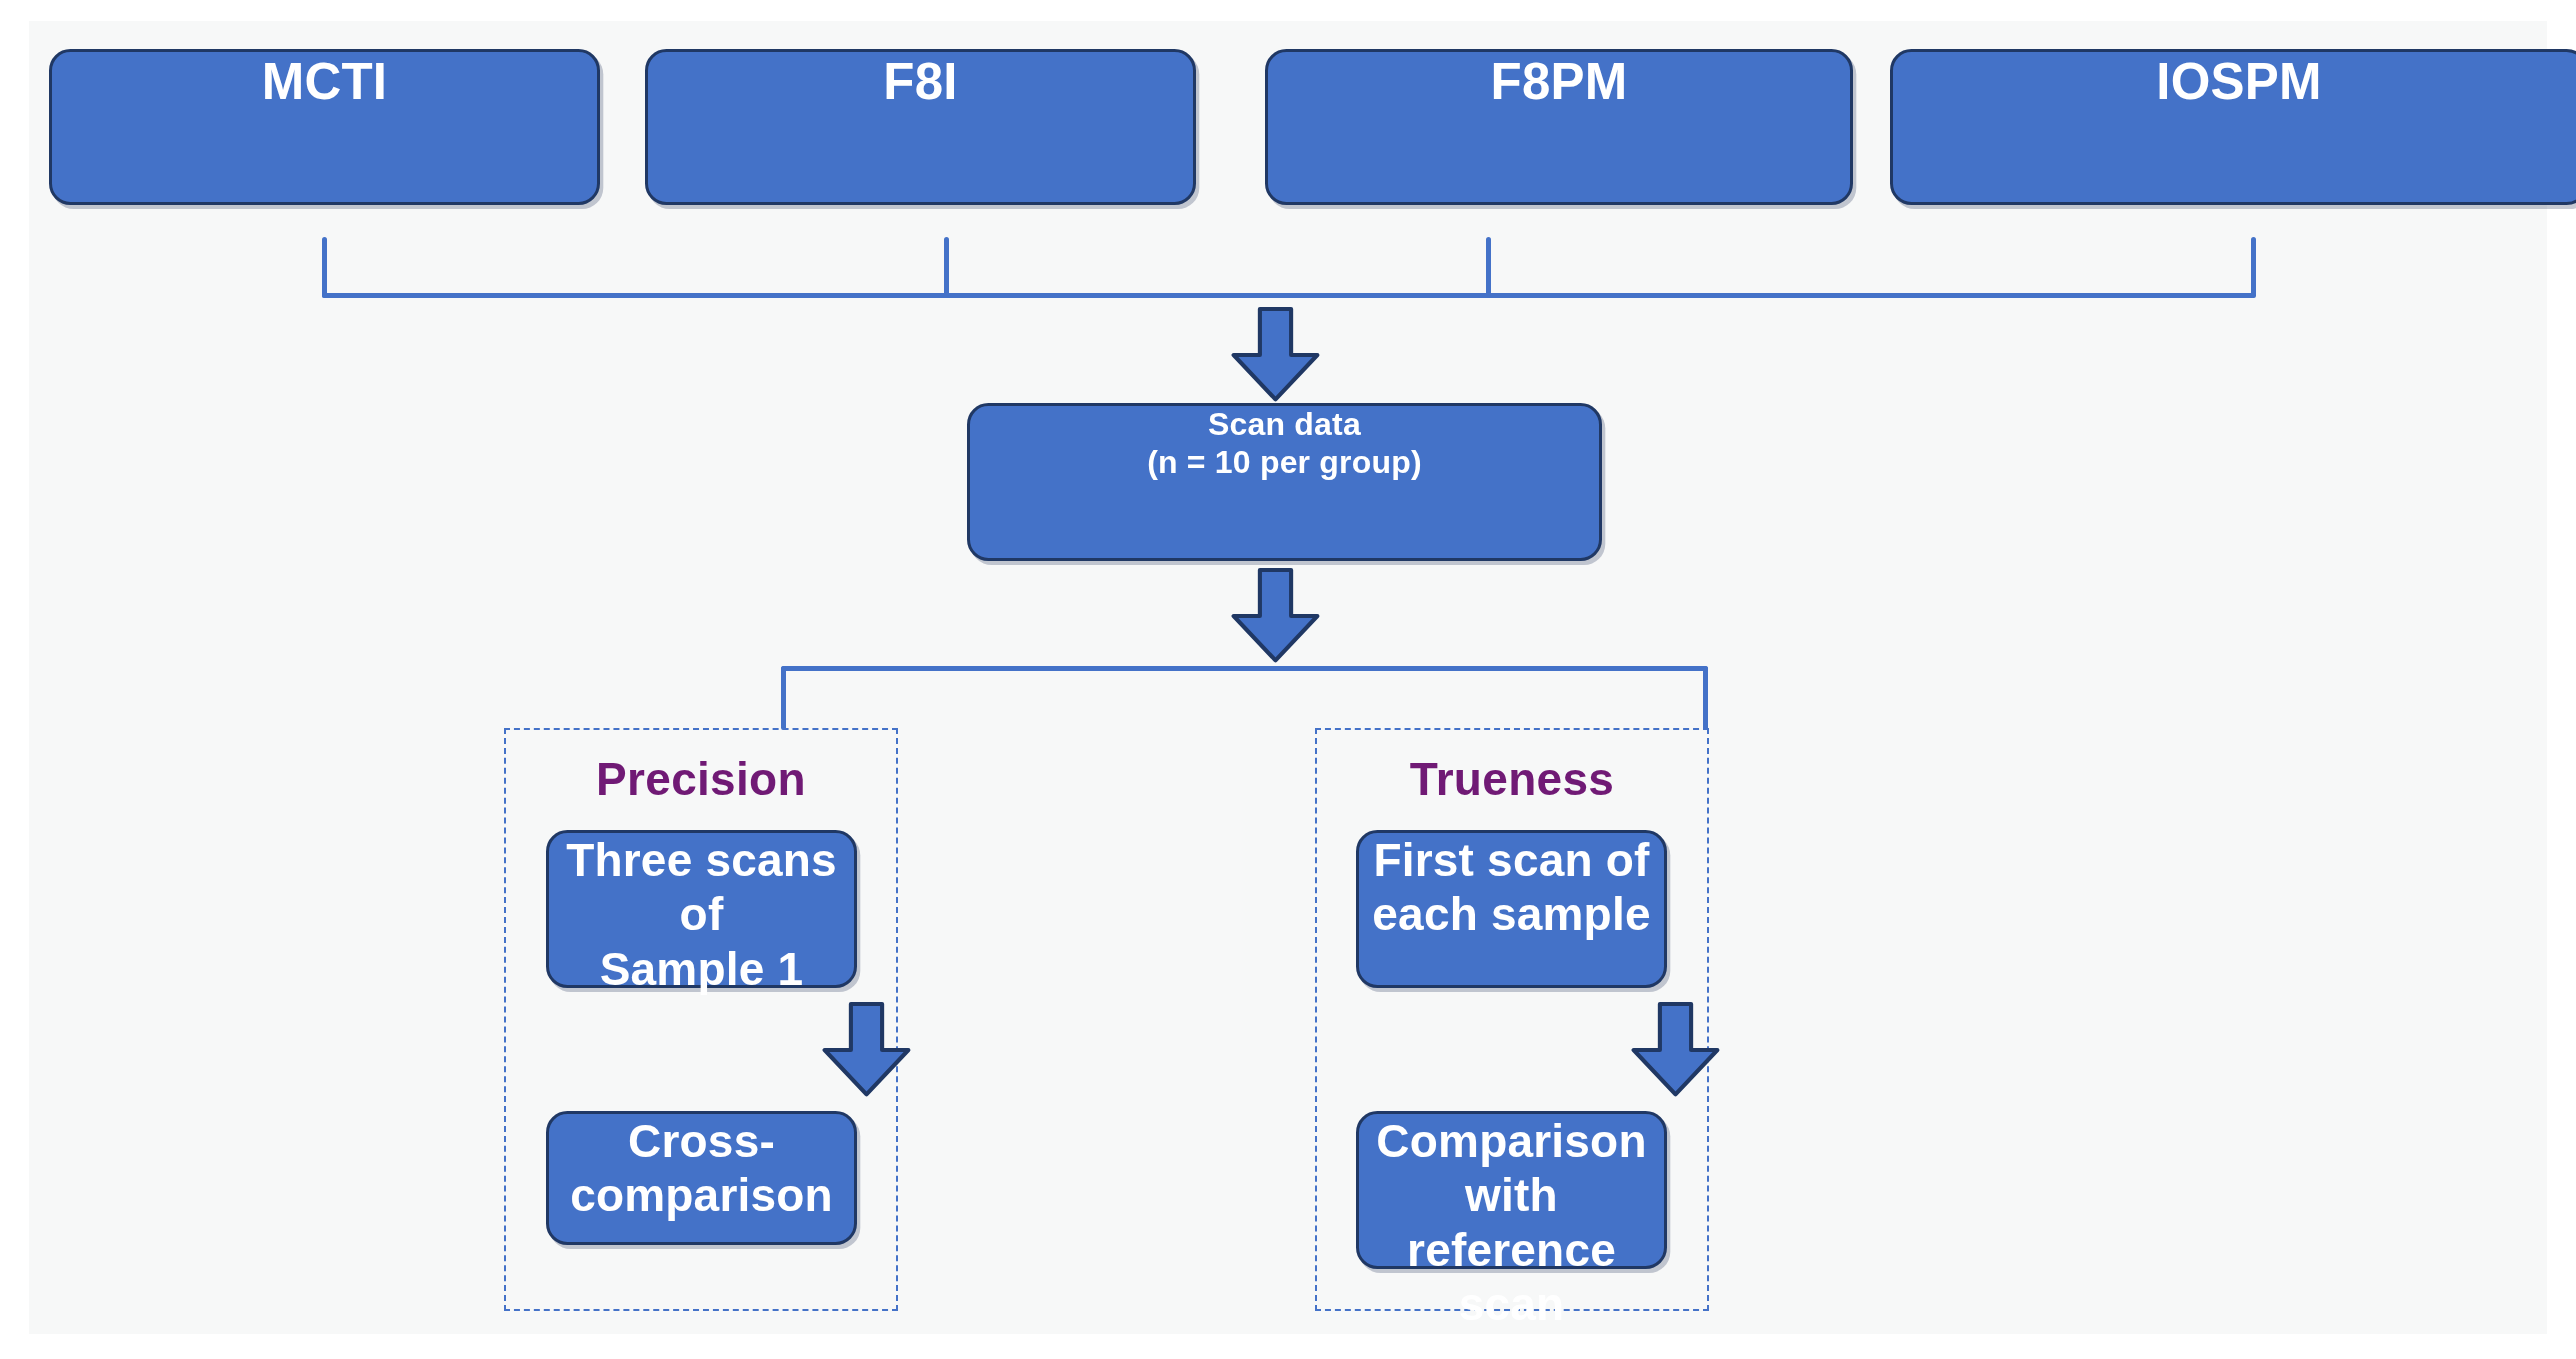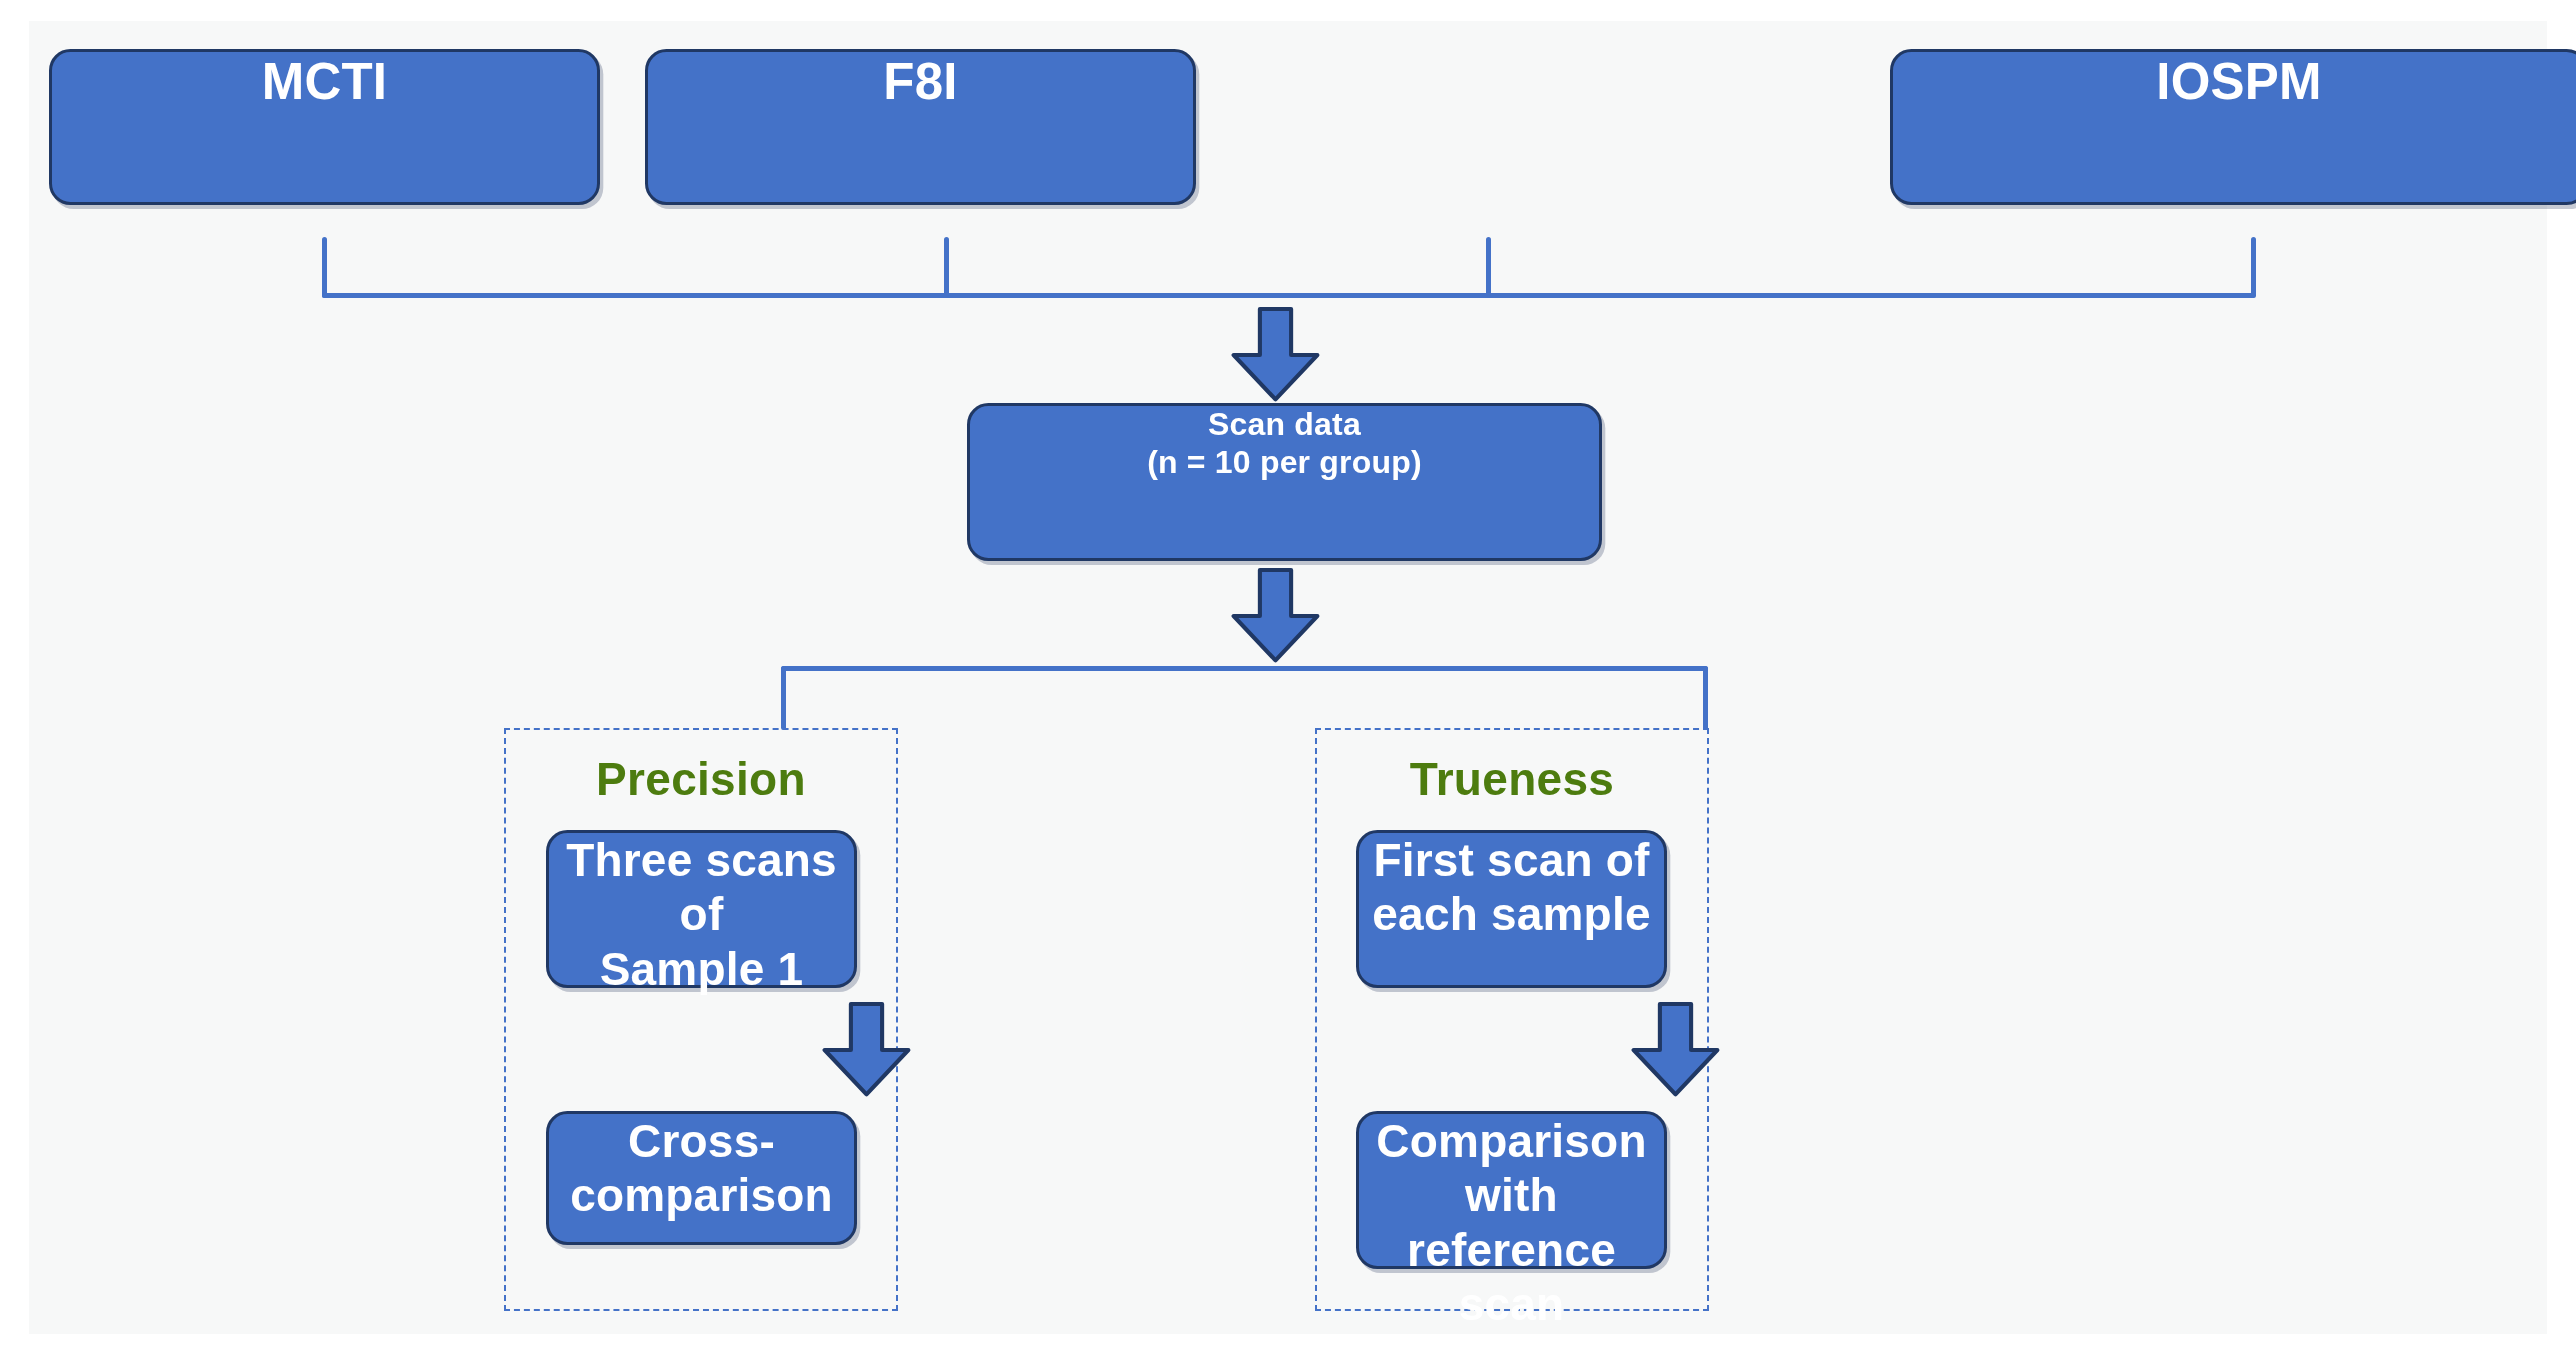--- a/index.html
+++ b/index.html
@@ -22,21 +22,21 @@
   .node .txt{display:block;white-space:pre-line;padding:0 11.5px;}
 
   .top-node{height:156px;font-size:51px;}
   .mid-node{font-size:32px;}
   .leaf-node{font-size:46px;}
 
   
   .group{position:absolute;box-sizing:border-box;
          border:2.5px dashed #4472c8;background:transparent;}
   .group-title{position:absolute;width:100%;text-align:center;
-               color:#4d7c0f;font-weight:bold;font-size:46px;letter-spacing:0.3px;}
+               color:#701a75;font-weight:bold;font-size:46px;letter-spacing:0.3px;}
 
   
   .ln{position:absolute;background:#4472c8;}
   .ln-h{height:5px;border-radius:2.5px;}
   .ln-v{width:5px;border-radius:2.5px;}
 
   
   .arrow{position:absolute;}
   .arrow svg{display:block;overflow:visible;}
 </style>
@@ -47,20 +47,23 @@
   <div id="canvas"></div>
 
   <div class="node top-node" style="left:49px;top:49px;width:551px;">
     <span class="txt">MCTI</span>
   </div>
 
   <div class="node top-node" style="left:645px;top:49px;width:551px;">
     <span class="txt">F8I</span>
   </div>
 
+  <div class="node top-node" style="left:1265px;top:49px;width:588px;">
+    <span class="txt">F8PM</span>
+  </div>
 
   <div class="node top-node" style="left:1890px;top:49px;width:698px;">
     <span class="txt">IOSPM</span>
   </div>
 
   <div class="ln ln-v" style="left:322px;top:237px;height:61px;"></div>
   <div class="ln ln-v" style="left:944px;top:237px;height:61px;"></div>
   <div class="ln ln-v" style="left:1486px;top:237px;height:61px;"></div>
   <div class="ln ln-v" style="left:2251px;top:237px;height:61px;"></div>
   <div class="ln ln-h" style="left:322px;top:293px;width:1933px;"></div>

